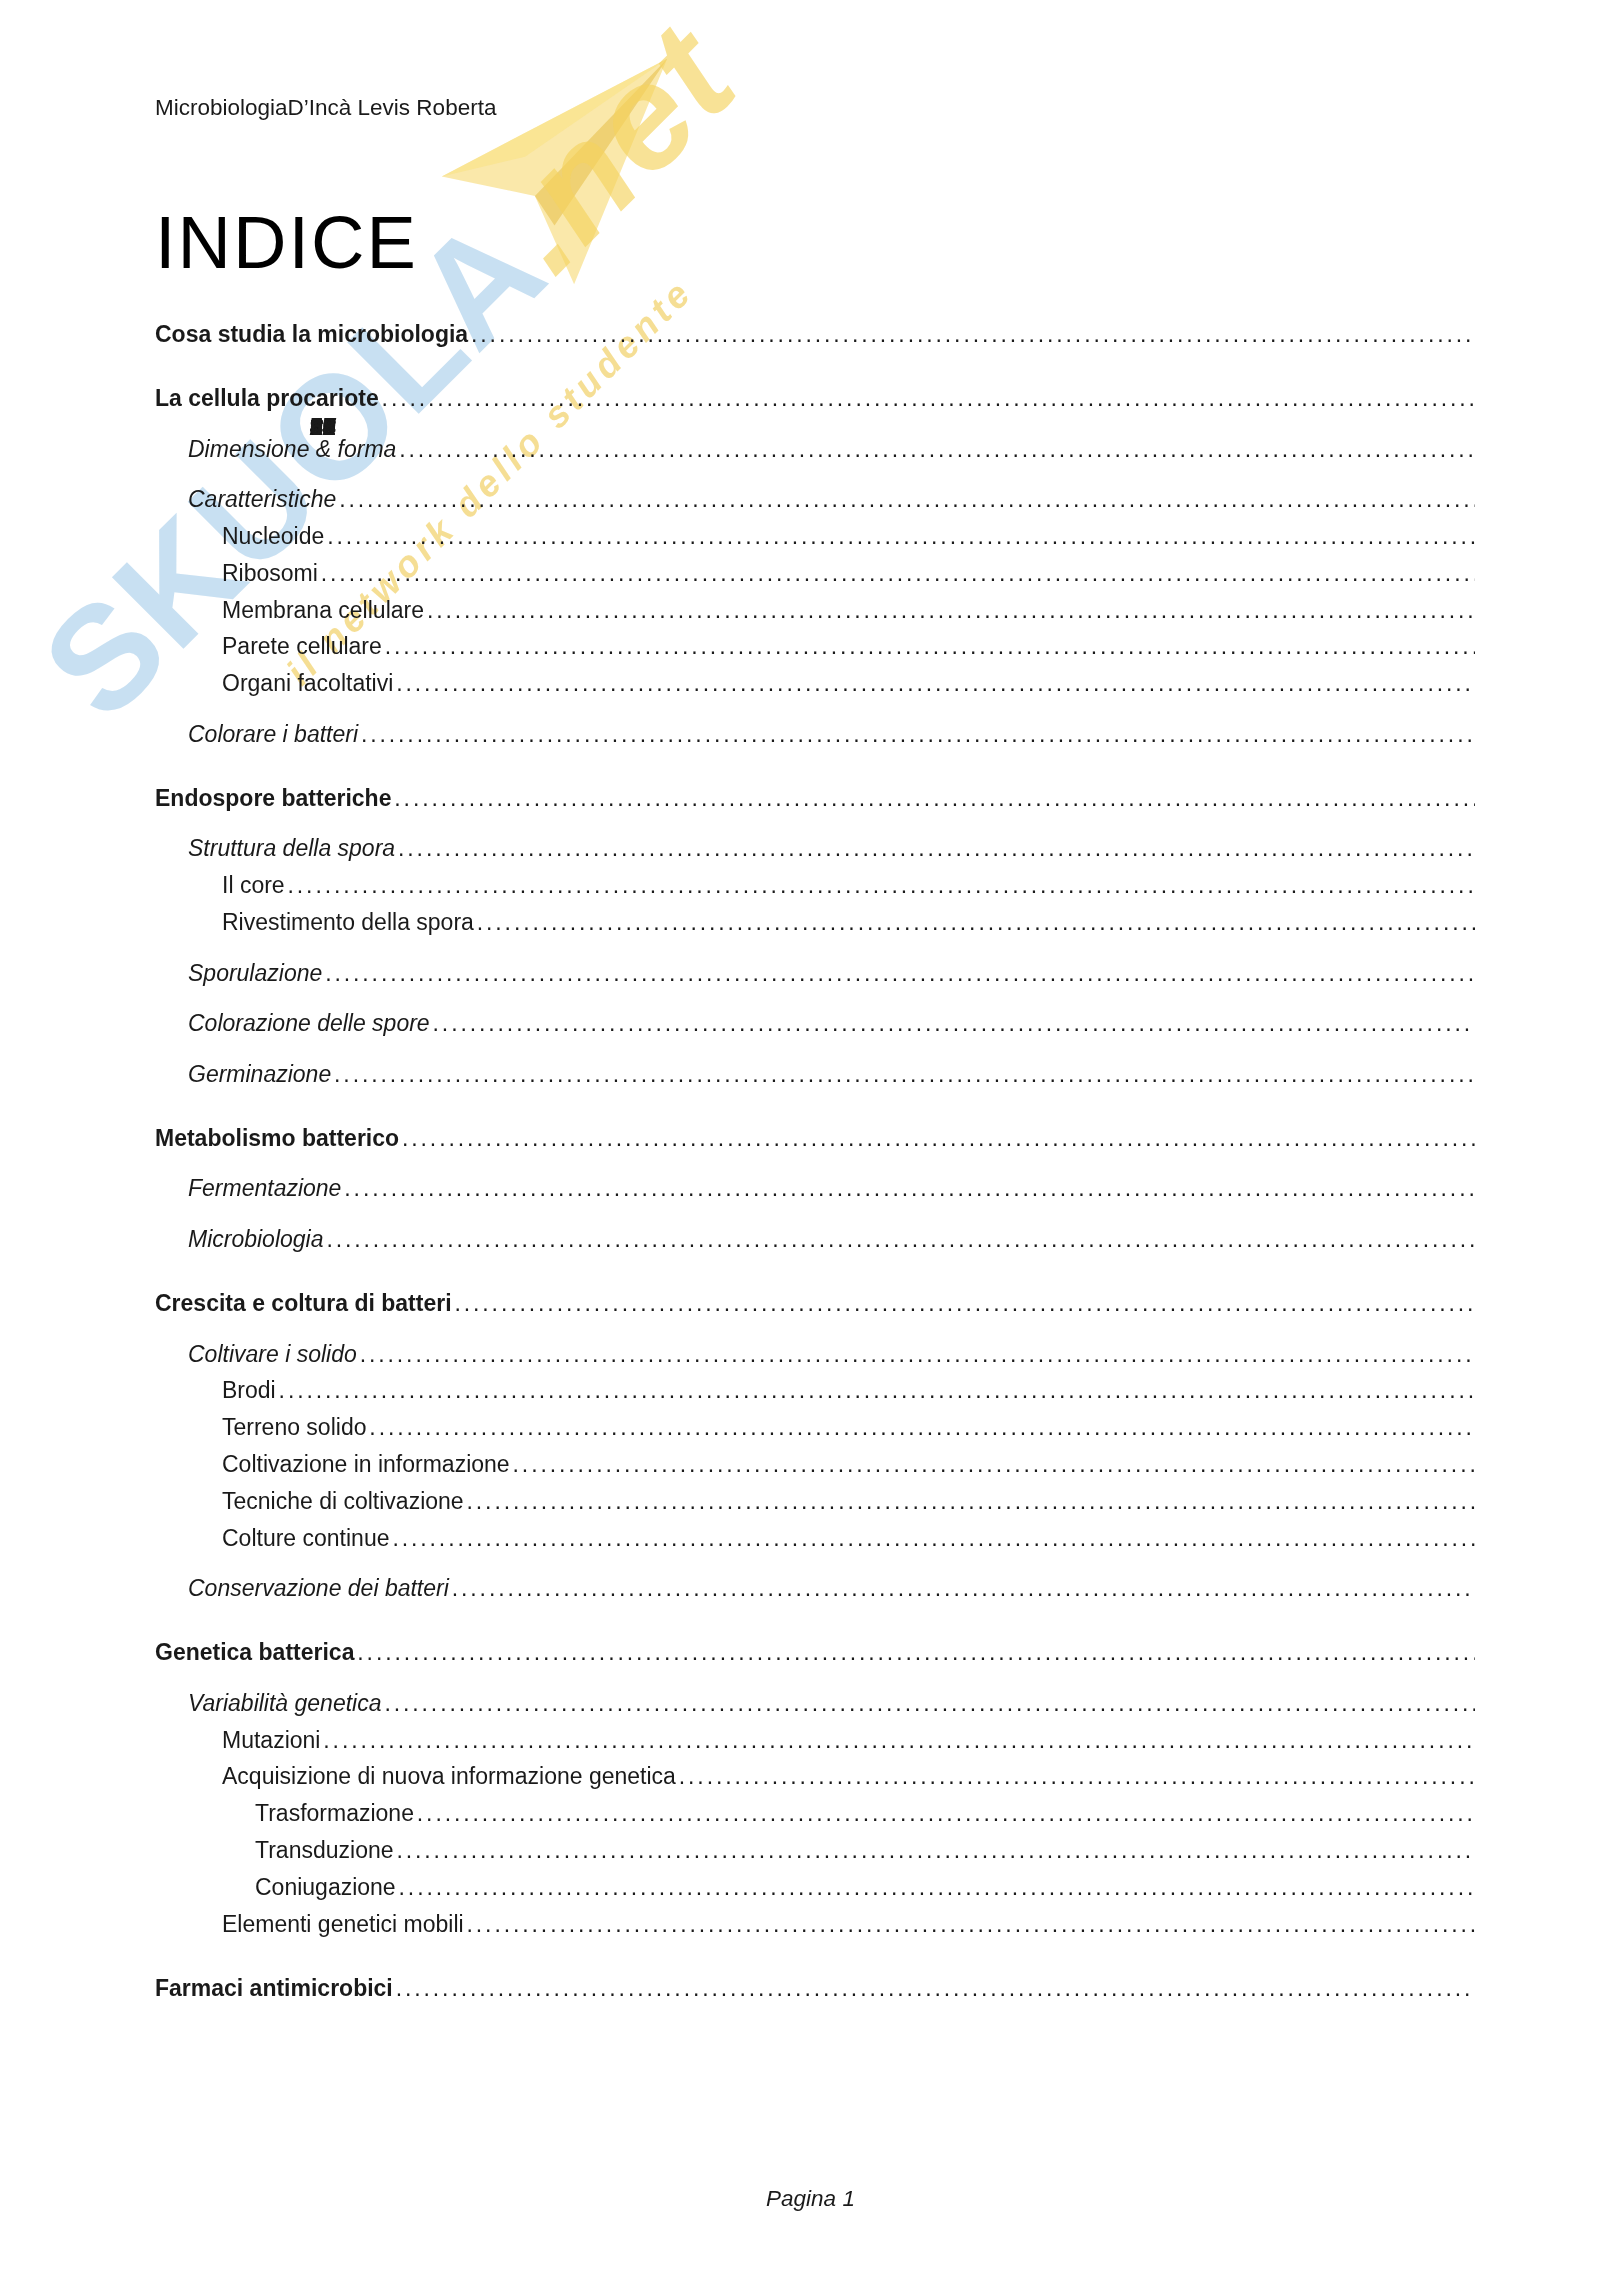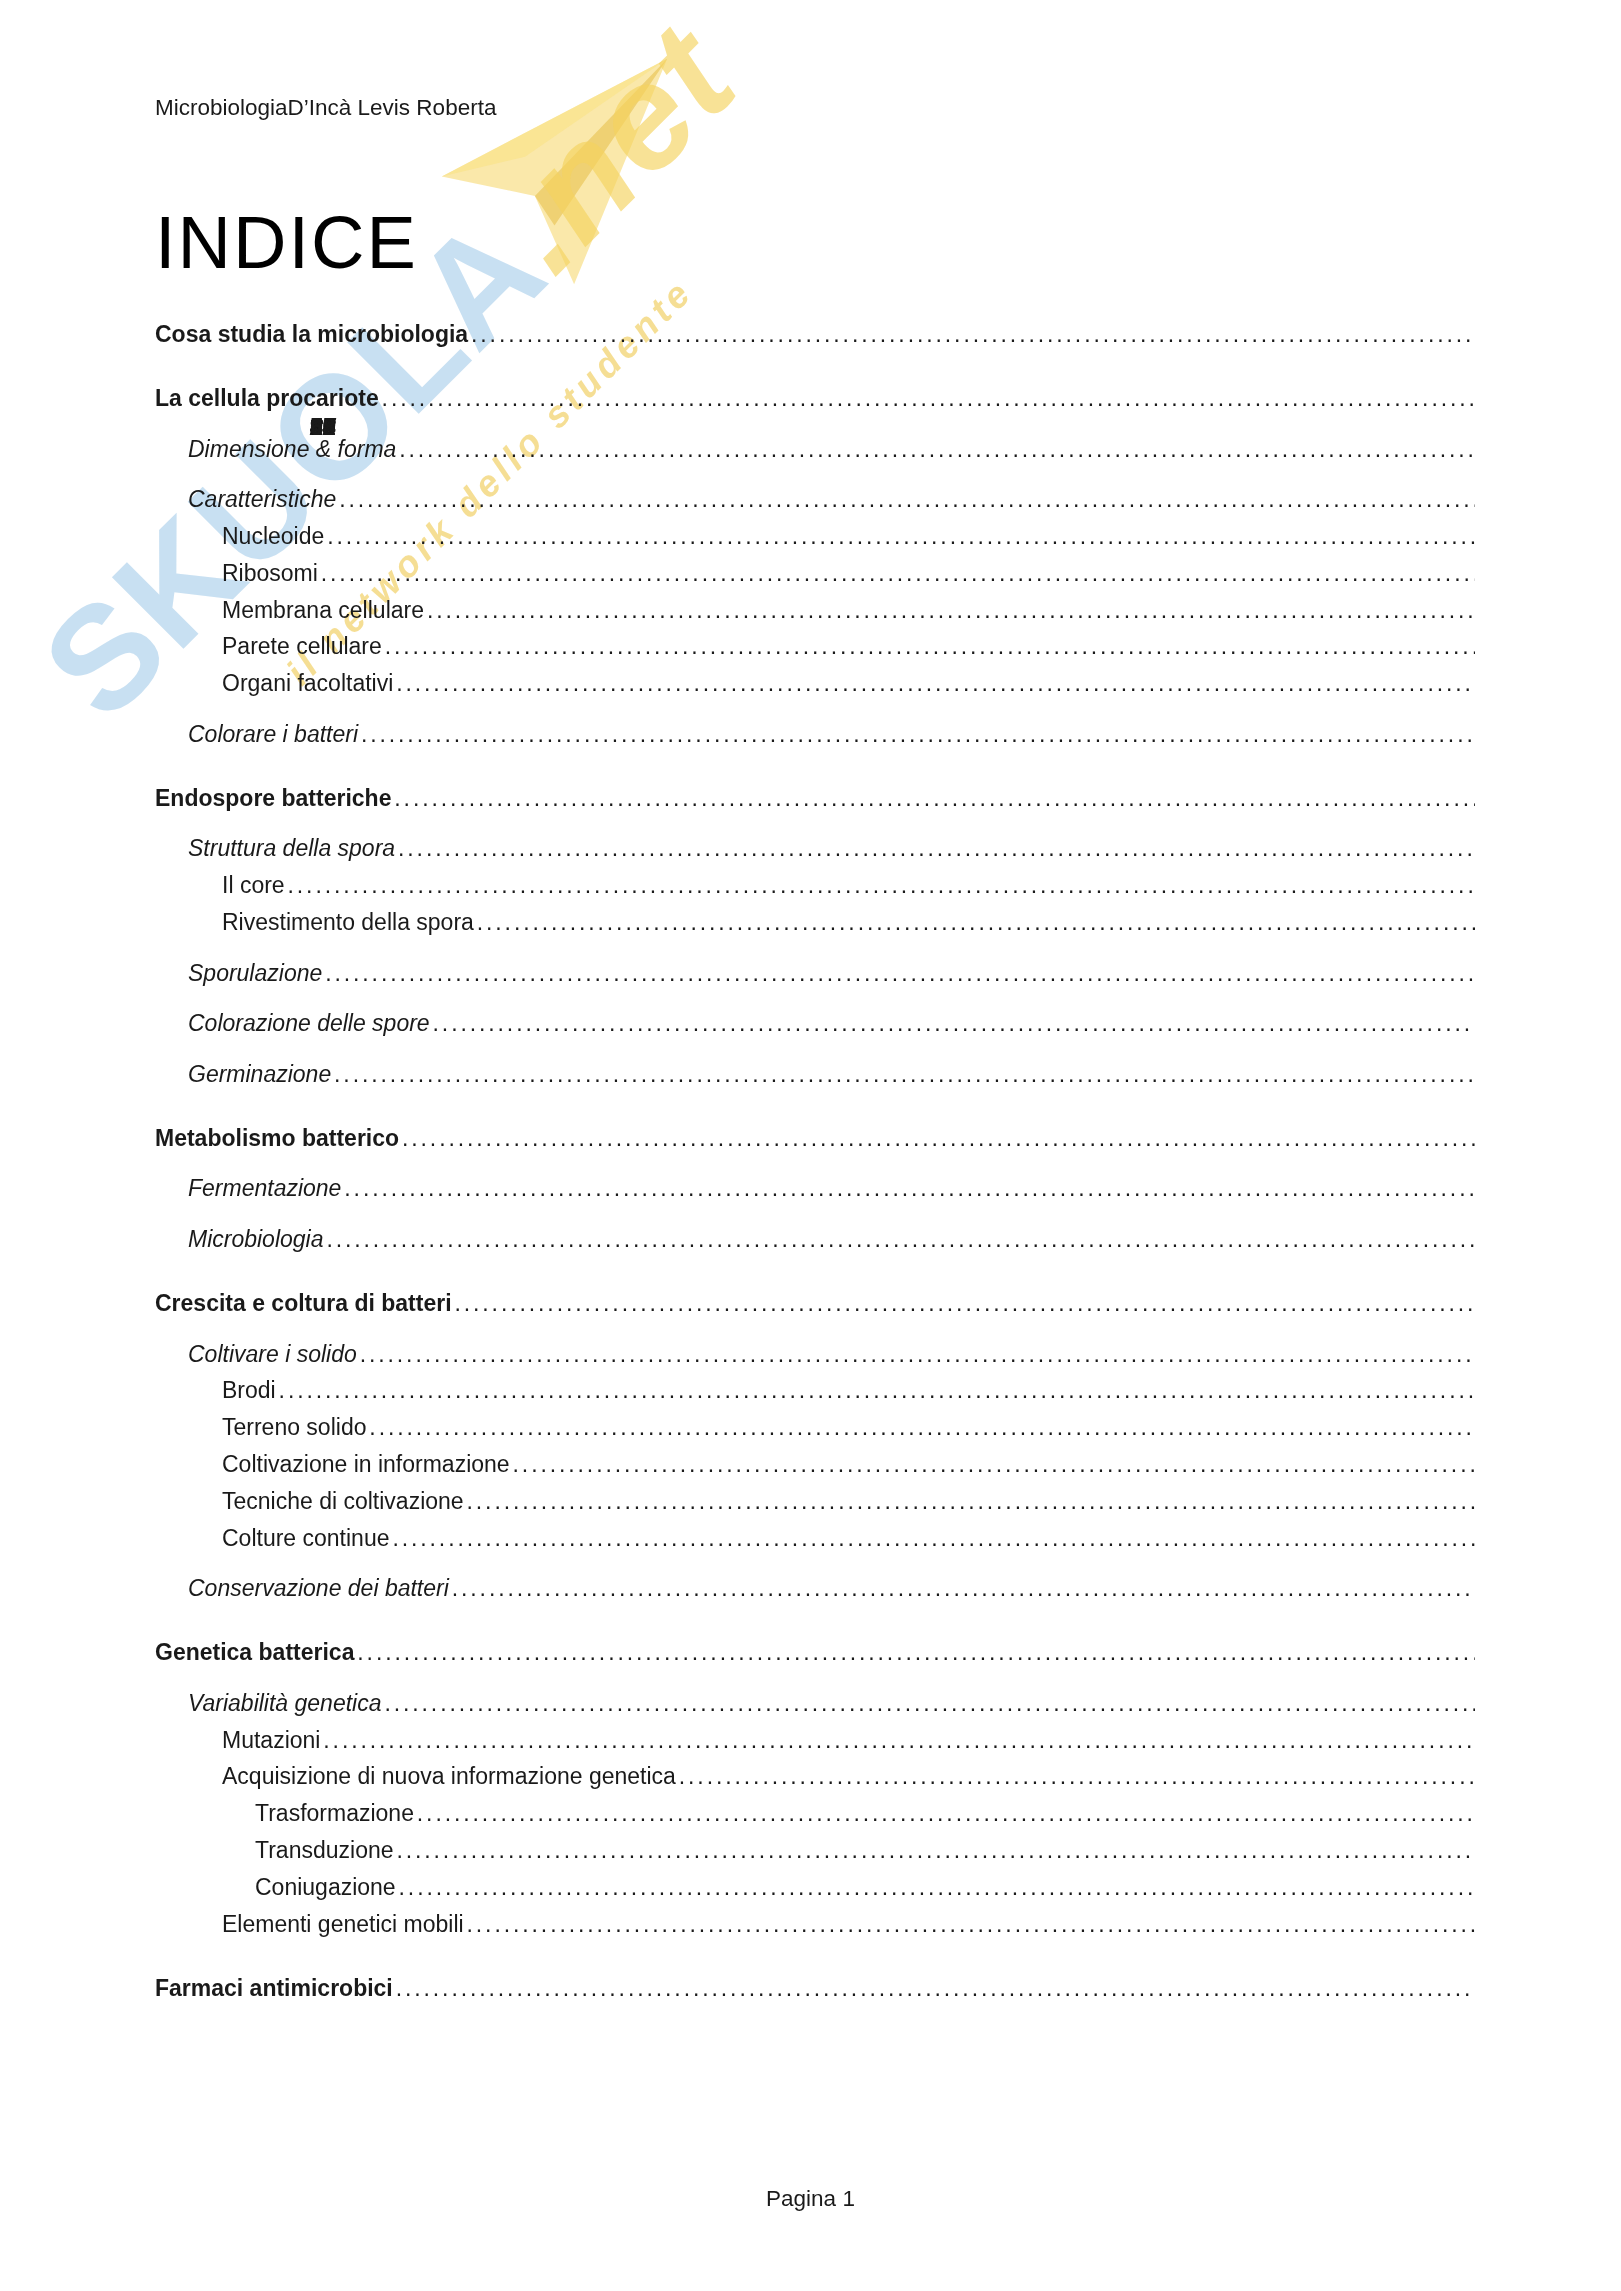--- a/index.html
+++ b/index.html
@@ -45,20 +45,21 @@
   .doc-header {
     position: relative; z-index: 2;
     display: flex; 
     font-size: 22.5px; line-height: 29px;
   }
   .doc-footer {
     position: absolute; z-index: 2;
     left: 0; right: 0; bottom: 80px;
     text-align: center;
     font-size: 22.5px;
+    font-style: italic;
   }
 
   
   .doc-title {
     position: relative; z-index: 2;
     margin-top: 78px;
     font-size: 74px; font-weight: 400;
     letter-spacing: 2px;
     color: #000000;
     line-height: 1.15;

